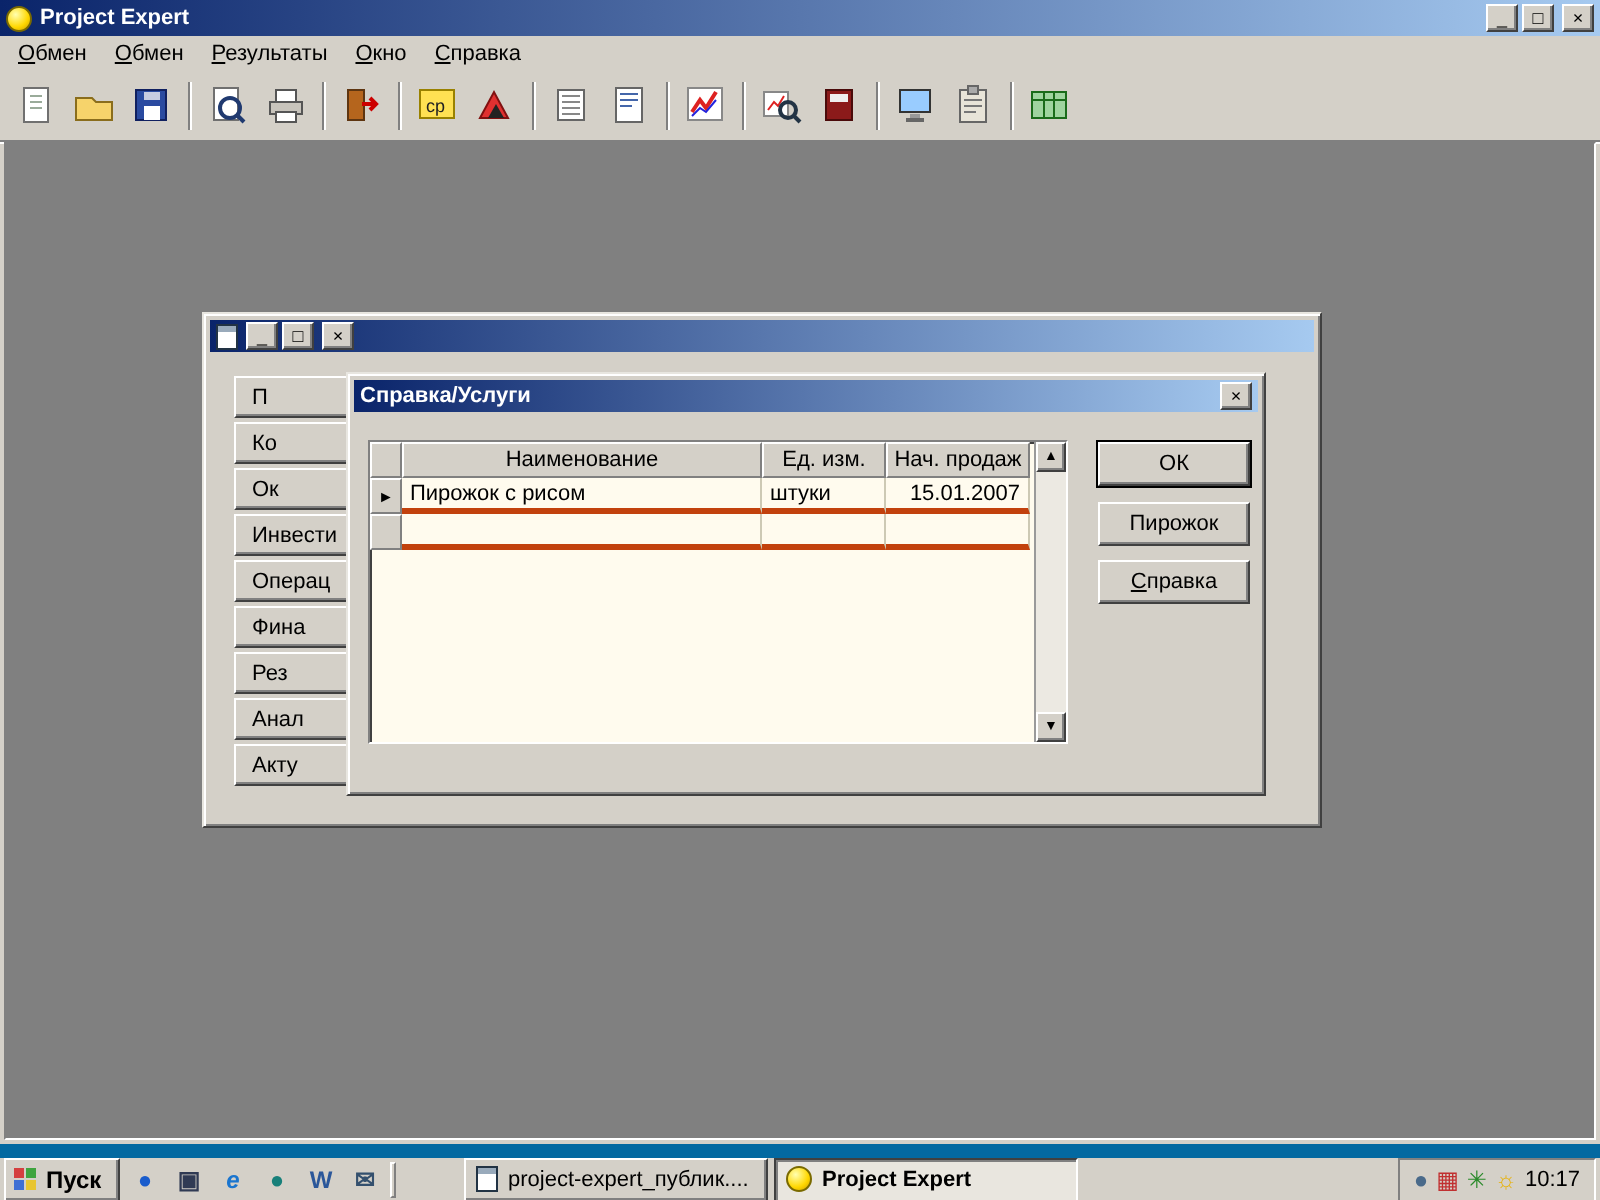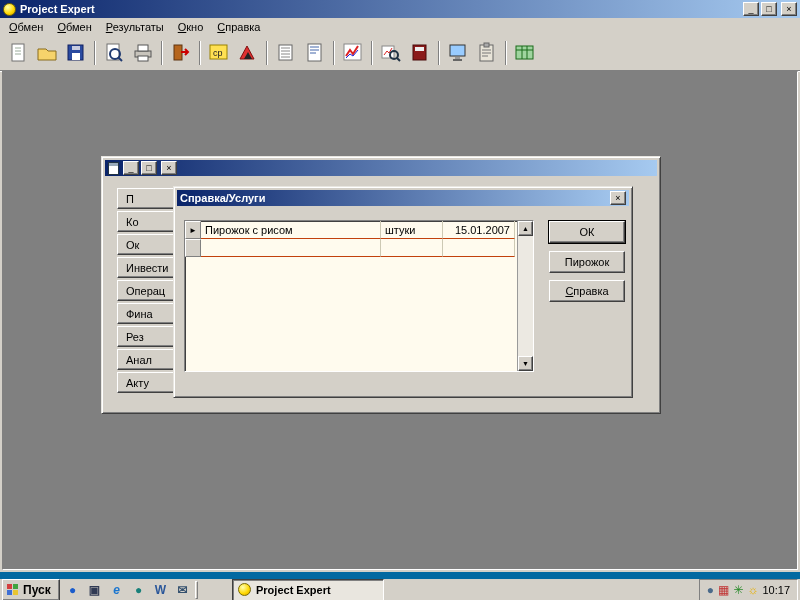--- a/index.html
+++ b/index.html
@@ -40,21 +40,21 @@
   .dialog { position:absolute; left:170px; top:114px; width:460px; height:212px; background:#d4d0c8; border:1px solid; border-color:#e8e6e0 #404040 #404040 #e8e6e0; box-shadow:inset 1px 1px 0 #fff, inset -1px -1px 0 #808080; padding:3px; z-index:5; }
   .dialog .titlebar { height:16px; }
   .dialog-body { position:relative; height:calc(100% - 16px); background:#d4d0c8; }
 
   .table-box { position:absolute; left:7px; top:14px; width:350px; height:152px; background:#fffbee; border:1px solid; border-color:#808080 #fff #fff #808080; box-shadow:inset 1px 1px 0 #404040; }
   .thead, .trow { display:flex; height:18px; }
   .hcell { background:#d4d0c8; border:1px solid; border-color:#fff #808080 #808080 #fff; display:flex; align-items:center; justify-content:center; flex:none; }
   .selw { width:16px; }
   .c1 { width:180px; } .c2 { width:62px; } .c3 { width:72px; }
   .sel { width:16px; background:#d4d0c8; border:1px solid; border-color:#fff #808080 #808080 #fff; display:flex; align-items:center; justify-content:center; font-size:8px; flex:none; }
-  .td { border-right:1px solid #cdc9b4; border-bottom:1px solid #c2410c; padding:0 4px; display:flex; align-items:center; overflow:hidden; white-space:nowrap; flex:none; }
+  .td { border-right:1px solid #cdc9b4; border-bottom:3px solid #c2410c; padding:0 4px; display:flex; align-items:center; overflow:hidden; white-space:nowrap; flex:none; }
   .td.num { justify-content:flex-end; }
   .vscroll { position:absolute; right:0; top:0; bottom:0; width:16px; background:#ece9e2; border-left:1px solid #9a9a9a; display:flex; flex-direction:column; justify-content:space-between; }
   .sb-btn { width:15px; height:15px; background:#d4d0c8; border:1px solid; border-color:#fff #404040 #404040 #fff; box-shadow:inset -1px -1px 0 #808080; font-size:7px; line-height:7px; padding:0; }
 
   .dlg-btn { position:absolute; width:76px; height:22px; font-size:11px; }
   .dlg-btn span { display:block; width:100%; text-align:center; }
   .dlg-btn.default { box-shadow:inset -1px -1px 0 #808080, 0 0 0 1px #000; }
   .dlg-btn .ul::first-letter { text-decoration:underline; }
 
   
@@ -232,20 +232,26 @@
       </div>
     </div>
 
     <div class="dialog">
       <div class="titlebar">
         <span class="title-text">Справка/Услуги</span>
         <button class="wbtn">×</button>
       </div>
       <div class="dialog-body">
         <div class="table-box">
+          <div class="thead">
+            <div class="hcell selw"></div>
+            <div class="hcell c1">Наименование</div>
+            <div class="hcell c2">Ед. изм.</div>
+            <div class="hcell c3">Нач. продаж</div>
+          </div>
           <div class="trow">
             <div class="sel">►</div>
             <div class="td c1">Пирожок с рисом</div>
             <div class="td c2">штуки</div>
             <div class="td c3 num">15.01.2007</div>
           </div>
           <div class="trow">
             <div class="sel"></div>
             <div class="td c1"></div>
             <div class="td c2"></div>
@@ -276,20 +282,24 @@
       <span>Пуск</span>
     </button>
     <button class="ql-icon qc1">●</button>
     <button class="ql-icon qc2">▣</button>
     <button class="ql-icon qc3">e</button>
     <button class="ql-icon qc4">●</button>
     <button class="ql-icon qc5">W</button>
     <button class="ql-icon qc6">✉</button>
     <div class="handle"></div>
     <div style="width:28px"></div>
+    <button class="task-btn raised">
+      <span class="doc-ic"></span>
+      <span>project-expert_публик....</span>
+    </button>
     <button class="task-btn pressed active">
       <span class="bulb"></span>
       <span>Project Expert</span>
     </button>
     <div class="tray">
       <span class="tray-icon ti1">●</span>
       <span class="tray-icon ti2">▦</span>
       <span class="tray-icon ti3">✳</span>
       <span class="tray-icon ti4">☼</span>
       <span class="clock">10:17</span>

